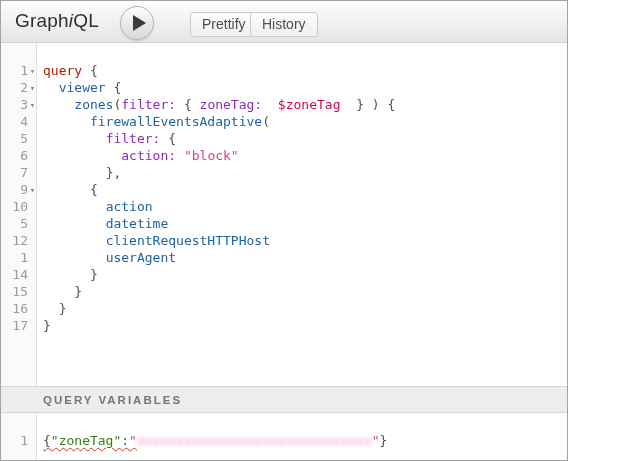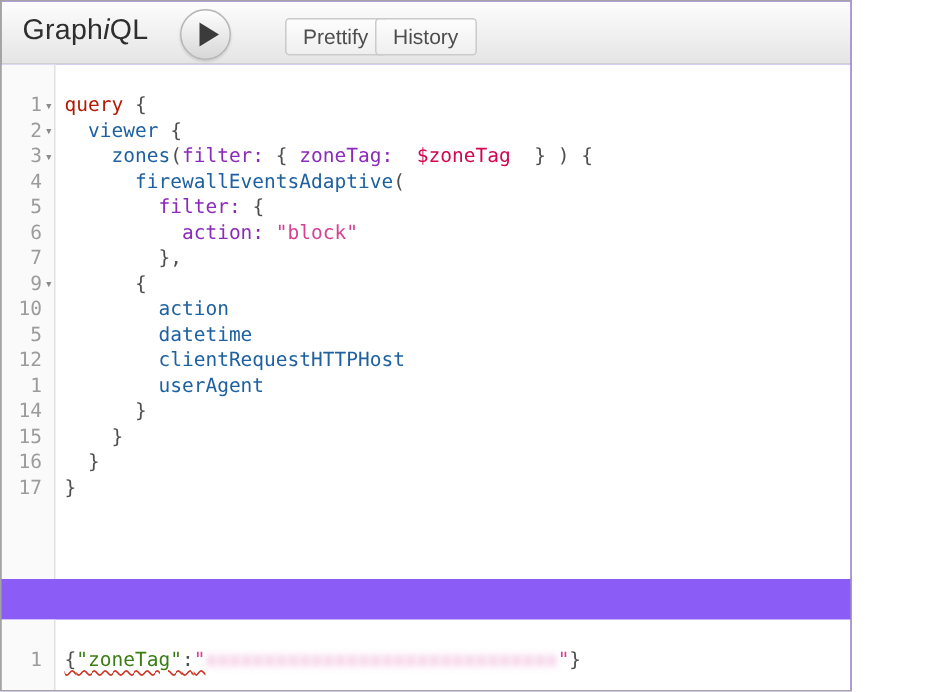--- a/index.html
+++ b/index.html
@@ -80,20 +80,23 @@
         <div class="line"><span class="lnum">5</span><span class="lfold"></span><span class="ltext"><span>        </span><span style="color: rgb(31, 97, 160);">datetime</span></span></div>
         <div class="line"><span class="lnum">12</span><span class="lfold"></span><span class="ltext"><span>        </span><span style="color: rgb(31, 97, 160);">clientRequestHTTPHost</span></span></div>
         <div class="line"><span class="lnum">1</span><span class="lfold"></span><span class="ltext"><span>        </span><span style="color: rgb(31, 97, 160);">userAgent</span></span></div>
         <div class="line"><span class="lnum">14</span><span class="lfold"></span><span class="ltext"><span>      </span><span style="color: rgb(79, 79, 79);">}</span></span></div>
         <div class="line"><span class="lnum">15</span><span class="lfold"></span><span class="ltext"><span>    </span><span style="color: rgb(79, 79, 79);">}</span></span></div>
         <div class="line"><span class="lnum">16</span><span class="lfold"></span><span class="ltext"><span>  </span><span style="color: rgb(79, 79, 79);">}</span></span></div>
         <div class="line"><span class="lnum">17</span><span class="lfold"></span><span class="ltext"><span style="color: rgb(79, 79, 79);">}</span></span></div>
       </div>
   </div>
 
+  <div class="var-title">
+    <span>QUERY VARIABLES</span>
+  </div>
 
   <div class="editor" id="var-editor">
     <div class="gutter-bg"></div>
     <div class="lines">
         <div class="line"><span class="lnum">1</span><span class="lfold"></span><span class="ltext"><span class="wavy" style="color: rgb(79, 79, 79);">{</span><span class="wavy" style="color: rgb(57, 125, 19);">"zoneTag"</span><span class="wavy" style="color: rgb(79, 79, 79);">:</span><span class="wavy" style="color: rgb(214, 66, 146);">"</span><span class="blurred" style="color: rgb(229, 131, 192);">xxxxxxxxxxxxxxxxxxxxxxxxxxxxxx</span><span style="color: rgb(214, 66, 146);">"</span><span style="color: rgb(79, 79, 79);">}</span></span></div>
       </div>
   </div>
 
 </div>
 

